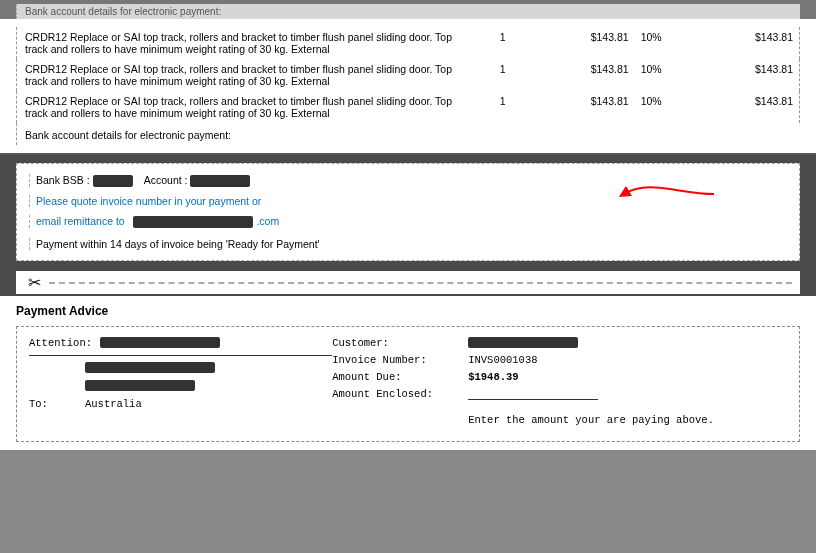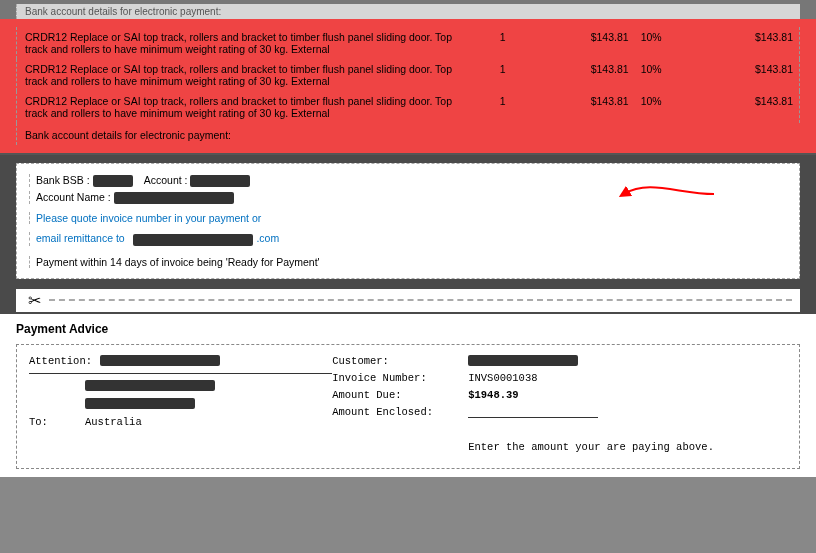--- a/index.html
+++ b/index.html
@@ -6,21 +6,21 @@
     body {
       width: 816px;
       min-height: 553px;
       font-family: Arial, sans-serif;
       font-size: 11px;
       background: #888;
     }
 
     
     .invoice-section {
-      background: #ef4444;
+      background: #ffffff;
       padding: 8px 16px 8px 16px;
       border-bottom: 2px solid #555;
     }
 
     .line-items {
       width: 100%;
       border-collapse: collapse;
     }
 
     .line-items td {
@@ -299,24 +299,20 @@
     </svg>
 
     <div class="bank-line">
       <span>Bank BSB :</span>
       <span class="blurred-sm">&nbsp;&nbsp;&nbsp;&nbsp;&nbsp;&nbsp;</span>
       &nbsp;&nbsp;
       <span>Account :</span>
       <span class="blurred">&nbsp;&nbsp;&nbsp;&nbsp;&nbsp;&nbsp;&nbsp;&nbsp;</span>
     </div>
 
-    <div class="bank-line">
-      <span>Account Name :</span>
-      <span class="blurred-lg">&nbsp;&nbsp;&nbsp;&nbsp;&nbsp;&nbsp;&nbsp;&nbsp;&nbsp;&nbsp;&nbsp;&nbsp;</span>
-    </div>
 
     <div class="payment-note">
       <span>Please quote invoice number in your payment or</span>
     </div>
     <div class="payment-note">
       <span>email remittance to</span>
       &nbsp;
       <span class="blurred-lg">&nbsp;&nbsp;&nbsp;&nbsp;&nbsp;&nbsp;&nbsp;&nbsp;&nbsp;&nbsp;</span>
       <span>.com</span>
     </div>
@@ -363,18 +359,18 @@
         <div>Amount Enclosed:</div>
       </div>
       <div class="pa-right-values">
         <div>
           <span style="display:inline-block; background:#333; border-radius:2px; height:11px; width:110px;"></span>
         </div>
         <div>INVS0001038</div>
         <div><strong>$1948.39</strong></div>
         <div>
           <span style="display:inline-block; border-bottom: 1px solid #333; width:130px; height:12px;"></span>
-          <div class="enter-amount" style="margin-top:20px;">Enter the amount your are paying above.</div>
+          <div class="enter-amount" style="margin-top:11px;">Enter the amount your are paying above.</div>
         </div>
       </div>
     </div>
   </div>
 </div>
 
 </body></html>

